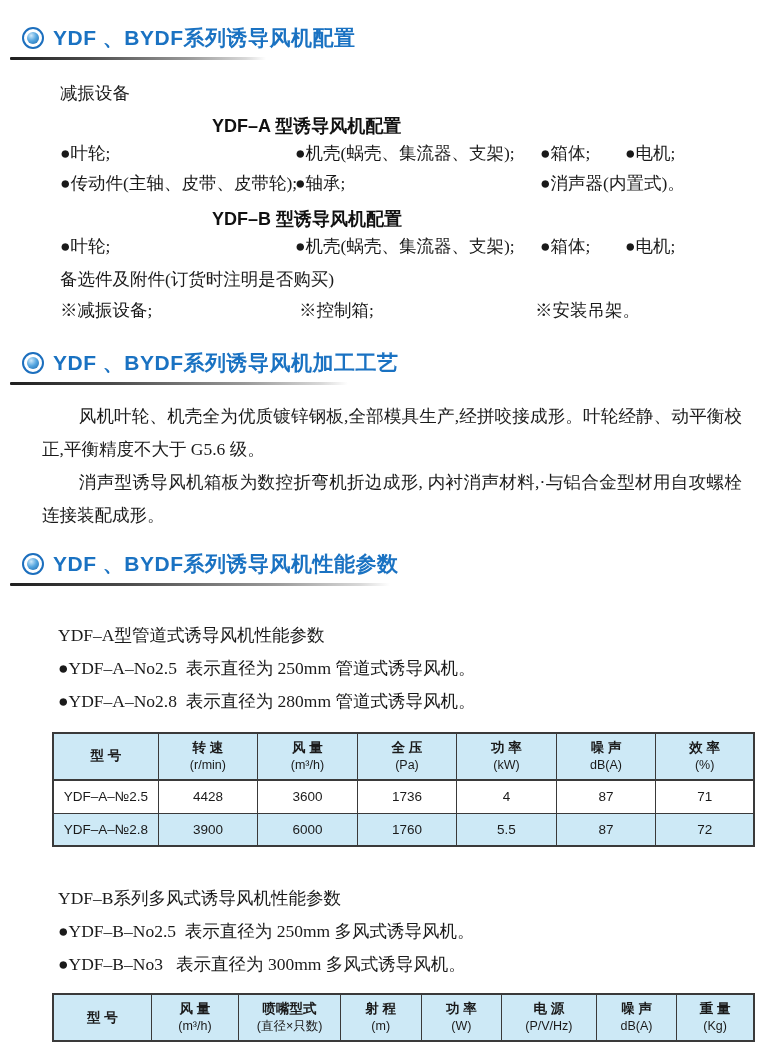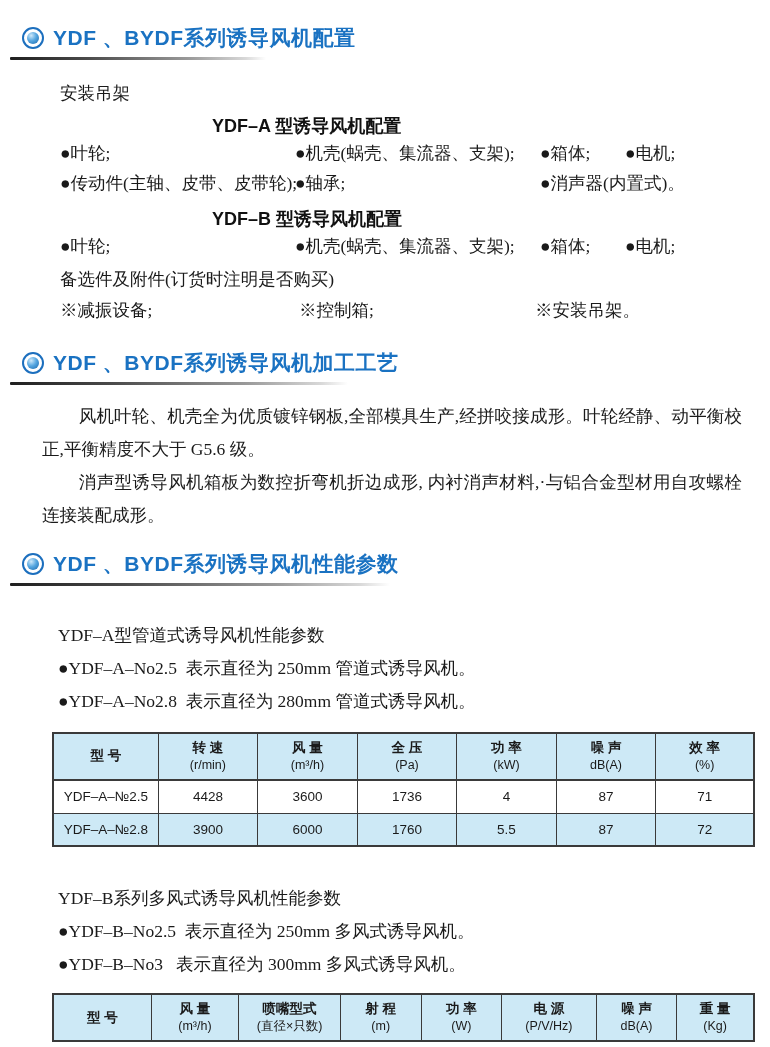--- a/index.html
+++ b/index.html
@@ -79,21 +79,21 @@
 <div class="sec">
   <div class="sec-row">
     <span class="sec-icon">
         <span class="sec-icon-core"></span>
       </span>
     <span class="sec-title">YDF 、BYDF系列诱导风机配置</span>
   </div>
   <div class="sec-underline ul-1"></div>
 </div>
 
-<div class="std-label">安装吊架</div>
+<div class="std-label">减振设备</div>
 
 <div class="sub-heading">YDF–A 型诱导风机配置</div>
 <div class="cfg-row">
   <span class="cfg-c1">●叶轮;</span>
   <span class="cfg-c2">●机壳(蜗壳、集流器、支架);</span>
   <span class="cfg-c3">●箱体;</span>
   <span>●电机;</span>
 </div>
 <div class="cfg-row">
   <span class="cfg-c1">●传动件(主轴、皮带、皮带轮);</span>

